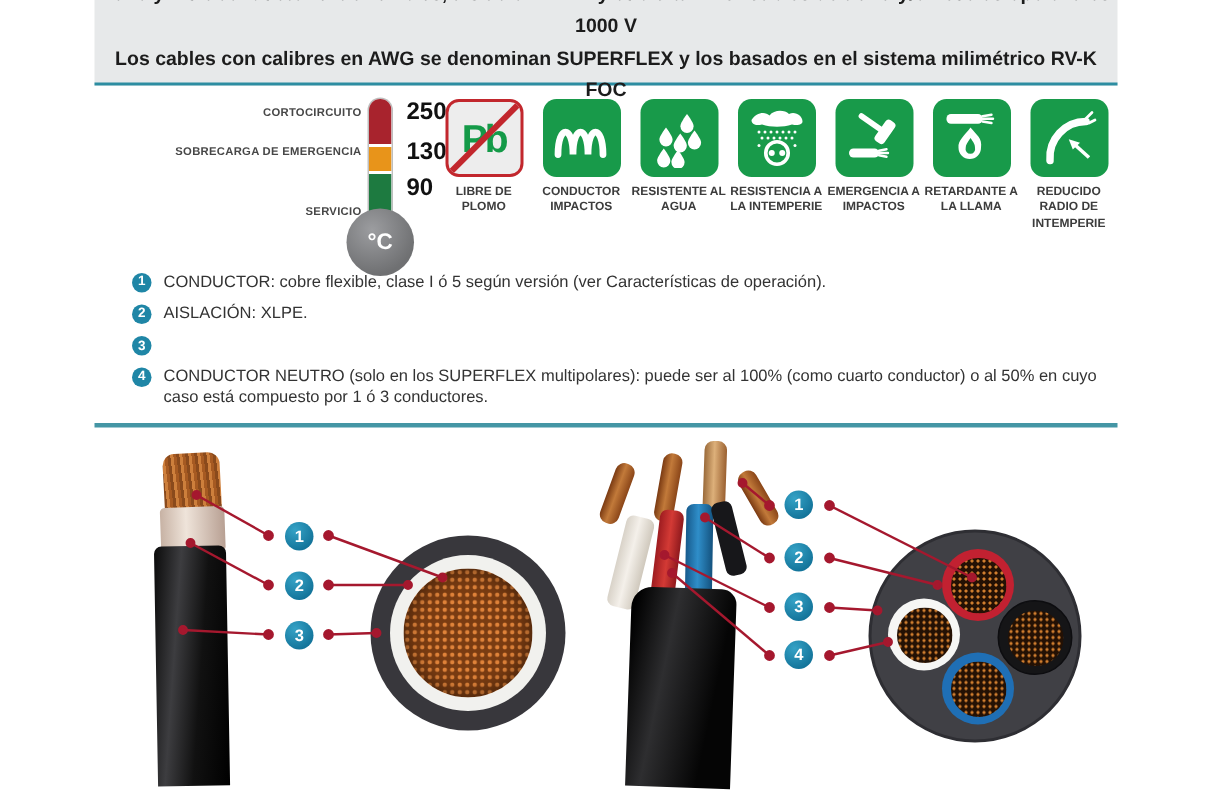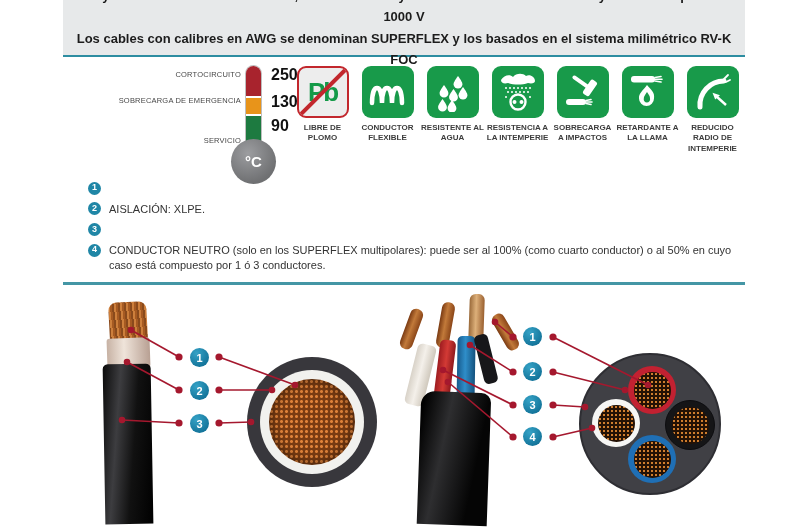--- a/index.html
+++ b/index.html
@@ -6,21 +6,21 @@
   .page{position:relative;width:808px;height:530px;background:#ffffff;overflow:hidden;
         font-family:"Liberation Sans",sans-serif;}
 
   
   .header{position:absolute;left:63px;top:0;width:682px;height:55px;background:#e7e9ea;
           border-bottom:2px solid #2d8da1;display:flex;flex-direction:column;justify-content:center;
           text-align:center;font-weight:bold;font-size:13px;color:#1c1c1c;line-height:1.65;}
 
   
   .thermo{position:absolute;left:95px;top:62px;width:205px;height:110px;}
-  .tlabel{position:absolute;width:146px;text-align:right;font-size:7.5px;font-weight:normal;color:#474747;letter-spacing:.2px;}
+  .tlabel{position:absolute;width:146px;text-align:right;font-size:7.5px;font-weight:bold;color:#474747;letter-spacing:.2px;}
   .tube{position:absolute;left:151px;top:4px;width:15px;height:79px;border-radius:8px 8px 0 0;
         overflow:hidden;box-shadow:0 0 0 1px rgba(70,70,70,.35);z-index:1;}
   .tseg{width:100%;}
   .tube .s-red{height:30px;background:#a8232d;}
   .tube .s-gap{height:2px;background:#fff;}
   .tube .s-orange{height:16px;background:#e8941a;}
   .tube .s-green{height:29px;background:#1d7a40;}
   .bulb{position:absolute;left:136px;top:77px;width:45px;height:45px;border-radius:50%;
         background:radial-gradient(circle at 38% 32%,#9c9da0,#6f7072 72%);color:#fff;font-weight:bold;
         font-size:15px;display:grid;place-items:center;z-index:2;}
@@ -123,21 +123,21 @@
       </div>
       <div class="fcap">LIBRE DE PLOMO</div>
     </div>
 
     <div class="feature">
       <div class="fbox">
         <svg width="40" height="40" viewBox="0 0 40 40">
           <path d="M4,31 C4,11 14,11 14,31 C14,11 24,11 24,31 C24,11 34,11 34,31" fill="none" stroke="#fff" stroke-width="4.5" stroke-linecap="round"></path>
         </svg>
       </div>
-      <div class="fcap">CONDUCTOR FLEXIBLE</div>
+      <div class="fcap">CONDUCTOR IMPACTOS</div>
     </div>
 
     <div class="feature">
       <div class="fbox">
         <svg width="40" height="40" viewBox="0 0 40 40" fill="#fff">
           <path d="M25,4 C28.2,8.4 29.4,10.6 29.4,12.2 A4.4,4.4 0 1 1 20.6,12.2 C20.6,10.6 21.8,8.4 25,4 Z"></path>
           <path d="M11,13 C14.2,17.4 15.4,19.6 15.4,21.2 A4.4,4.4 0 1 1 6.6,21.2 C6.6,19.6 7.8,17.4 11,13 Z"></path>
           <path d="M20.5,17 C23.7,21.4 24.9,23.6 24.9,25.2 A4.4,4.4 0 1 1 16.1,25.2 C16.1,23.6 17.3,21.4 20.5,17 Z"></path>
           <path d="M30,15 C33.2,19.4 34.4,21.6 34.4,23.2 A4.4,4.4 0 1 1 25.6,23.2 C25.6,21.6 26.8,19.4 30,15 Z"></path>
           <path d="M9.5,27 C12.7,31.4 13.9,33.6 13.9,35.2 A4.4,4.4 0 1 1 5.1,35.2 C5.1,33.6 6.3,31.4 9.5,27 Z"></path>
@@ -184,21 +184,21 @@
             <line x1="23" y1="28.5" x2="28" y2="27.5"></line>
               <line x1="23" y1="30" x2="29" y2="30"></line>
               <line x1="23" y1="31.5" x2="28" y2="32.5"></line>
           </g>
           <g transform="rotate(35 22 13)" fill="#fff">
             <rect x="7" y="11" width="19" height="3.8" rx="1.9"></rect>
             <rect x="24" y="4" width="7.5" height="17" rx="2.5"></rect>
           </g>
         </svg>
       </div>
-      <div class="fcap">SOBRECARGA A IMPACTOS</div>
+      <div class="fcap">EMERGENCIA A IMPACTOS</div>
     </div>
 
     <div class="feature">
       <div class="fbox">
         <svg width="40" height="40" viewBox="0 0 40 40">
           <rect x="3" y="4" width="24" height="6.5" rx="3" fill="#fff"></rect>
           <g stroke="#fff" stroke-width="1.6" stroke-linecap="round">
             <line x1="27" y1="5.5" x2="33" y2="4.5"></line>
               <line x1="27" y1="7.2" x2="34" y2="7.2"></line>
               <line x1="27" y1="9" x2="33" y2="10"></line>
@@ -222,20 +222,21 @@
           <polygon points="19.5,20.8 27,23.2 22.2,27.6" fill="#fff"></polygon>
         </svg>
       </div>
       <div class="fcap">REDUCIDO RADIO DE INTEMPERIE</div>
     </div>
   </div>
 
   <div class="notes">
     <div class="note">
       <div class="nnum">1</div>
+      <div>CONDUCTOR: cobre flexible, clase I ó 5 según versión (ver Características de operación).</div>
     </div>
     <div class="note">
       <div class="nnum">2</div>
       <div>AISLACIÓN: XLPE.</div>
     </div>
     <div class="note">
       <div class="nnum">3</div>
     </div>
     <div class="note">
       <div class="nnum">4</div>

